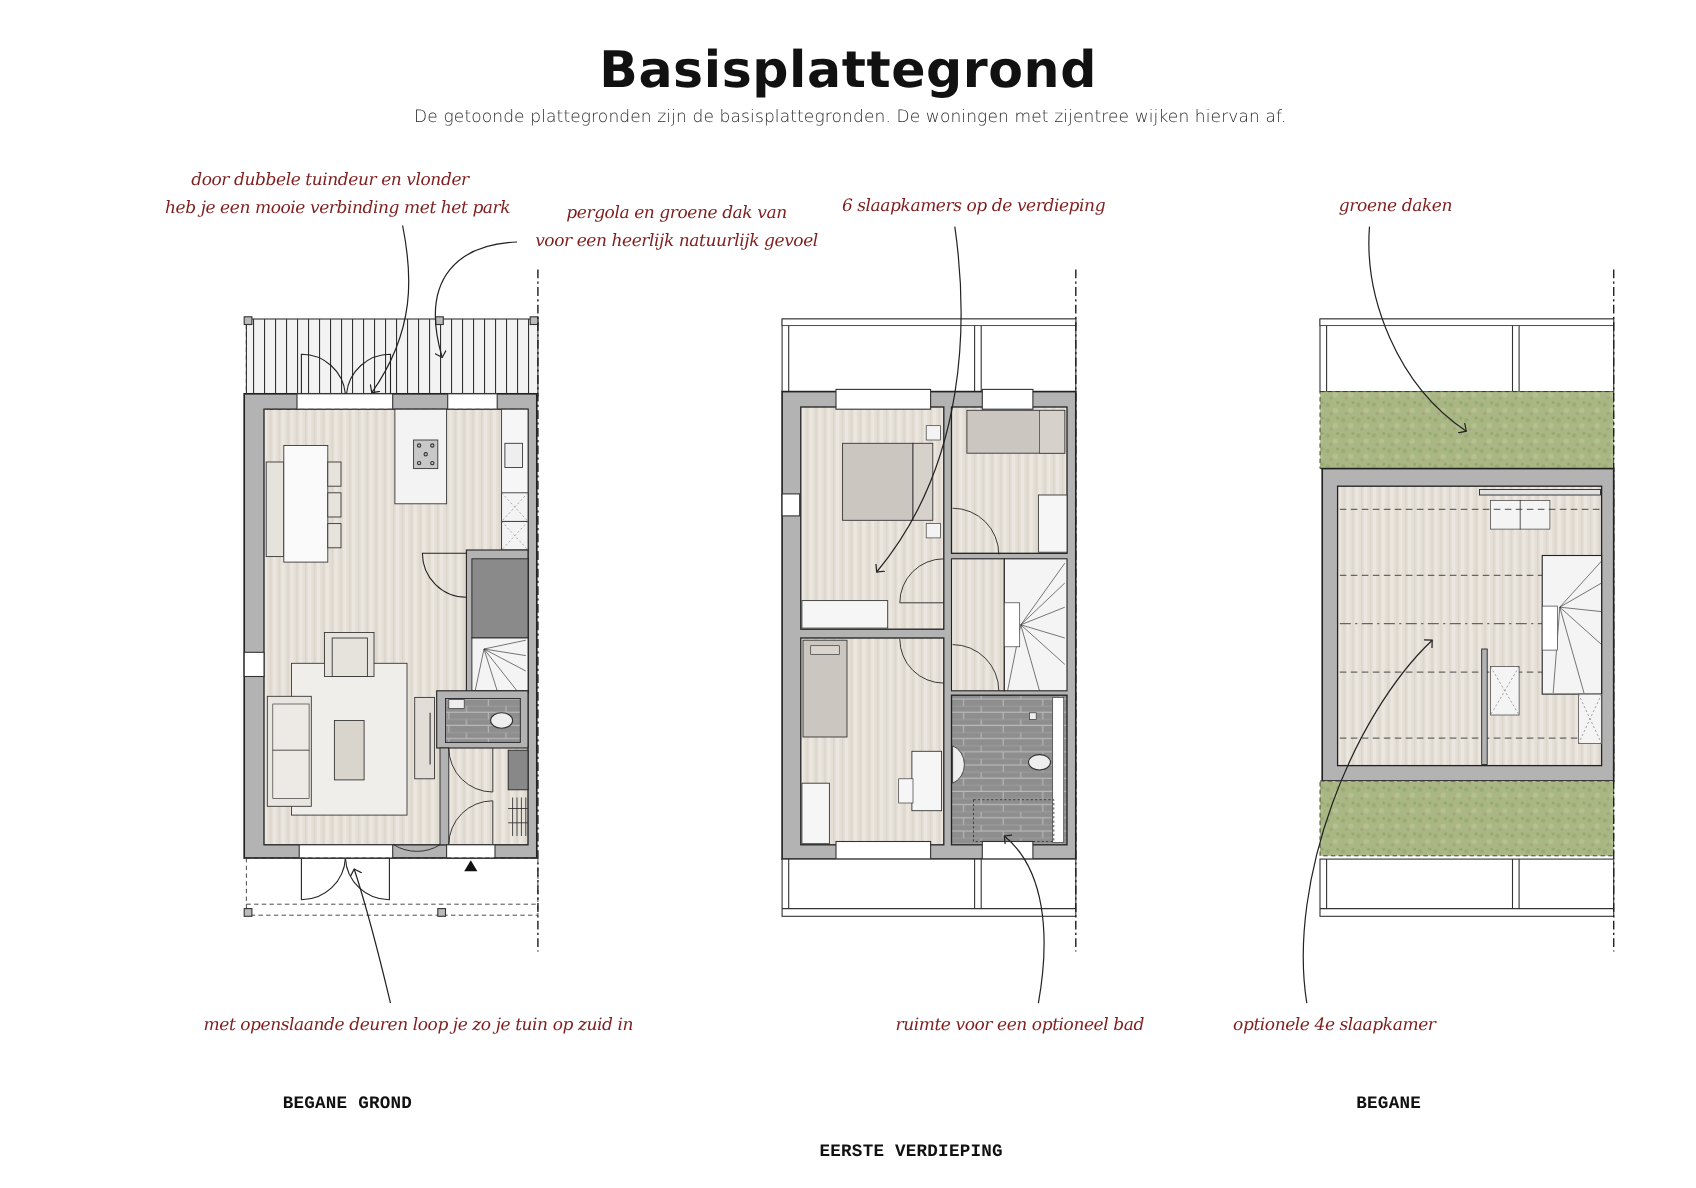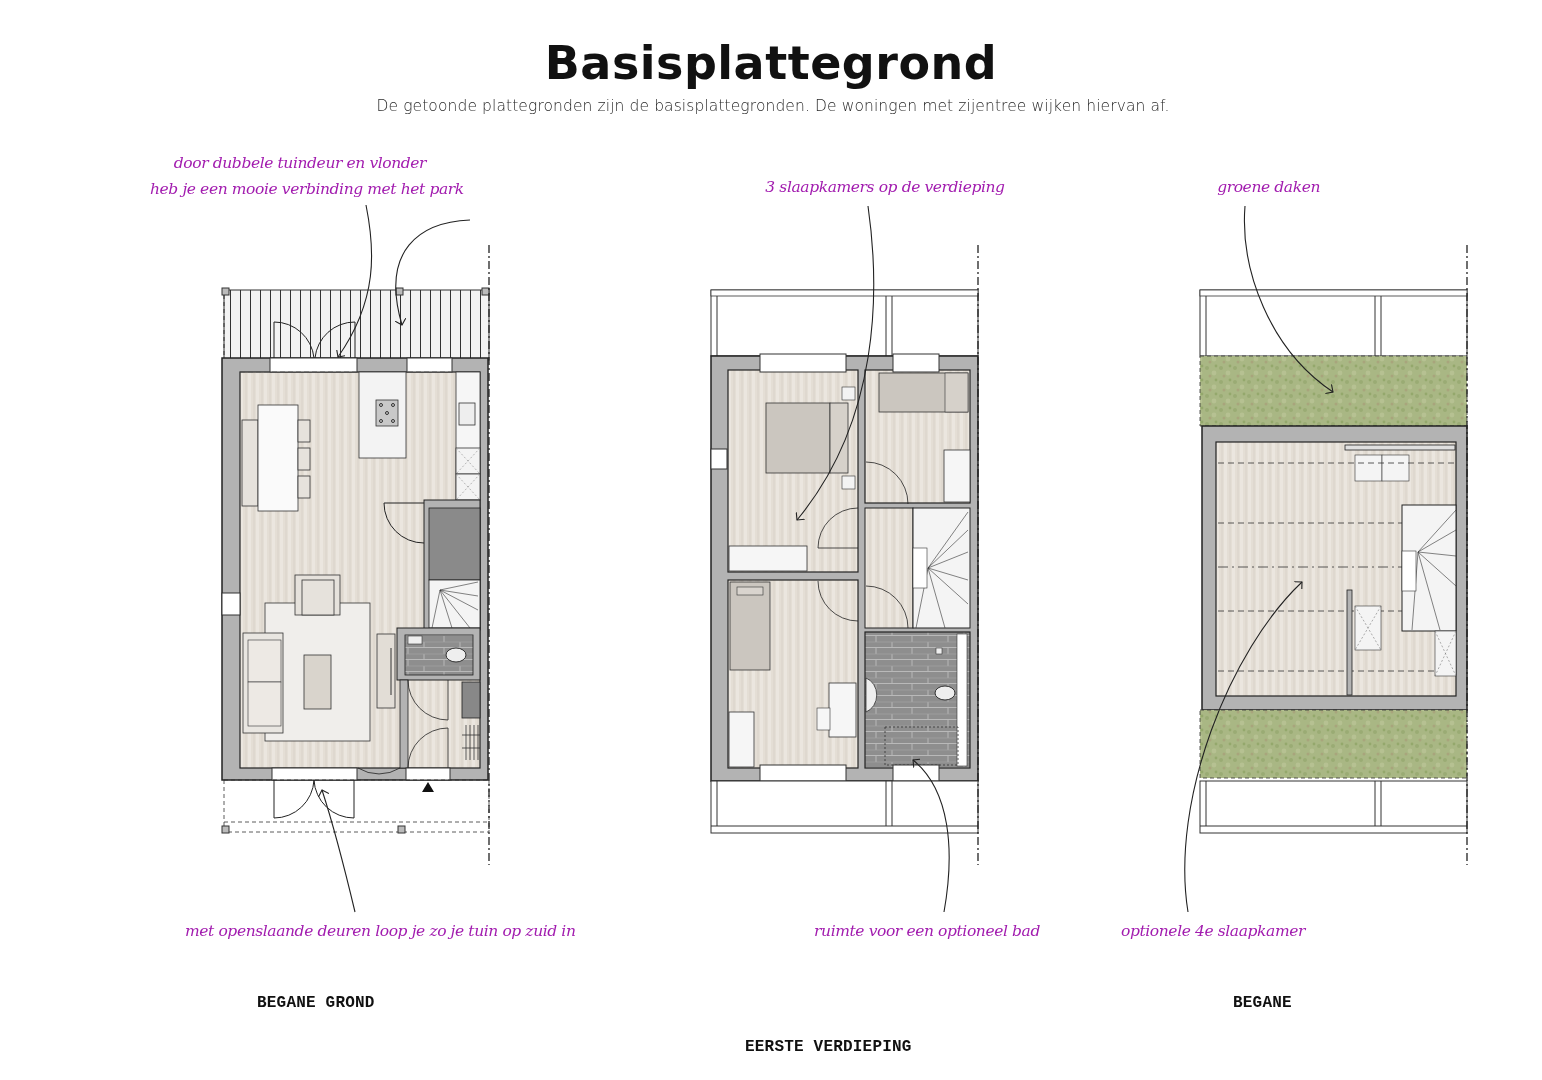--- a/index.html
+++ b/index.html
@@ -1,35 +1,37 @@
 <!DOCTYPE html>
 <html><head>
 <meta charset="utf-8">
 <style>
   html, body { margin: 0; padding: 0; background: #ffffff; }
   body { width: 1542px; height: 1080px; position: relative; overflow: hidden; font-family: "Liberation Sans", sans-serif; color: #111; }
   .title { position: absolute; left: 0; width: 1542px; top: 36px; text-align: center; font-size: 46px; font-weight: 700; letter-spacing: 0.5px; font-family: "DejaVu Sans", sans-serif; }
   .subtitle { position: absolute; left: 0; width: 1546px; top: 97px; text-align: center; font-size: 15.5px; color: #2a2a2a; font-family: "DejaVu Sans", sans-serif; font-weight: 300; letter-spacing: 0.1px; }
-  .note { position: absolute; font-family: "DejaVu Serif", serif; font-style: italic; font-size: 15.5px; color: #a21caf; text-align: center; line-height: 26px; white-space: nowrap; letter-spacing: -0.4px; }
+  .note { position: absolute; font-family: "DejaVu Serif", serif; font-style: italic; font-size: 15.5px; color: #7f1d1d; text-align: center; line-height: 26px; white-space: nowrap; letter-spacing: -0.4px; }
   .floor-label { position: absolute; font-size: 16px; font-weight: 700; text-align: left; letter-spacing: 0.2px; font-family: Liberation Mono, monospace; }
   svg.plans { position: absolute; left: 0; top: 0; }
 </style>
 </head>
 <body>
 
 <div class="title">Basisplattegrond</div>
 <div class="subtitle">De getoonde plattegronden zijn de basisplattegronden. De woningen met zijentree wijken hiervan af.</div>
 
 <div class="note" style="left:150px; top:150px; width:300px;">
   <div>door dubbele tuindeur en vlonder</div>
   <div>heb je een mooie verbinding met het park</div>
 </div>
 <div class="note" style="left:470px; top:180px; width:290px;">
+  <div>pergola en groene dak van</div>
+  <div>voor een heerlijk natuurlijk gevoel</div>
 </div>
-<div class="note" style="left:760px; top:174px; width:250px;">3 slaapkamers op de verdieping</div>
+<div class="note" style="left:760px; top:174px; width:250px;">6 slaapkamers op de verdieping</div>
 <div class="note" style="left:1190px; top:174px; width:130px;text-align:right;">groene daken</div>
 <div class="note" style="left:185px; top:918px; width:380px;">met openslaande deuren loop je zo je tuin op zuid in</div>
 <div class="note" style="left:780px; top:918px; width:230px;margin-left:32px;">ruimte voor een optioneel bad</div>
 <div class="note" style="left:1105px; top:918px; width:200px;text-align:right;">optionele 4e slaapkamer</div>
 
 <div class="floor-label" style="left:257px; top:994px; width:200px;">BEGANE GROND</div>
 <div class="floor-label" style="left:745px; top:994px; width:200px;margin-top:44px;">EERSTE VERDIEPING</div>
 <div class="floor-label" style="left:1233px; top:994px; width:200px;">BEGANE</div>
 
 <svg class="plans" width="1542" height="1080" viewBox="0 0 1542 1080">

